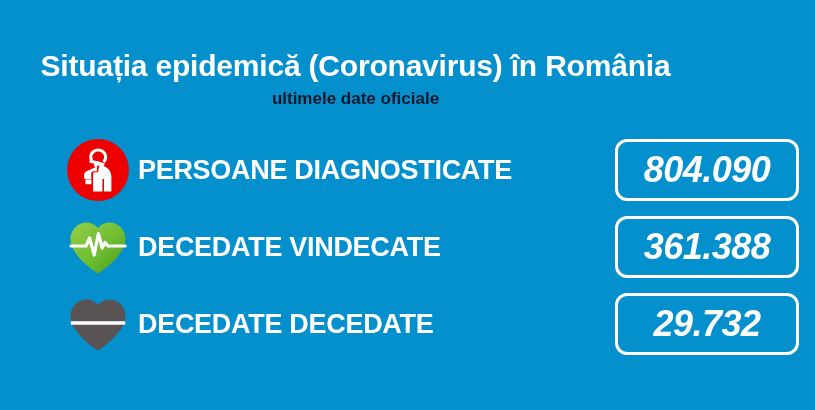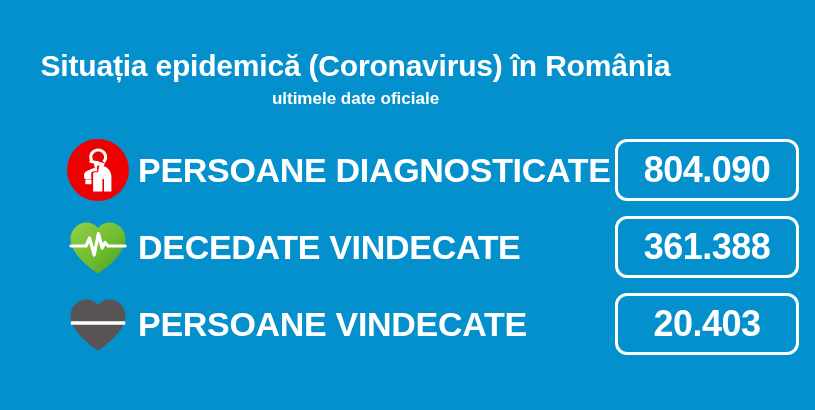--- a/index.html
+++ b/index.html
@@ -34,21 +34,21 @@
     font-weight: bold;
     color: #ffffff;
     letter-spacing: -0.2px;
     line-height: 36px;
     margin: 0;
     white-space: nowrap;
   }
   .subtitle {
     font-size: 17px;
     font-weight: bold;
-    color: #ffffff;
+    color: #0f172a;
     line-height: 22px;
     margin: 4px 0 0 0;
     white-space: nowrap;
   }
 
   
   .rows {
     position: absolute;
     top: 131px;
     left: 0;
@@ -71,33 +71,34 @@
   }
   .icon-cell svg {
     display: block;
   }
   .label-cell {
     flex: 1 1 auto;
     display: flex;
     align-items: center;
   }
   .stat-label {
-    font-size: 34px;
+    font-size: 27px;
     font-weight: bold;
     color: #ffffff;
     letter-spacing: -0.3px;
     white-space: nowrap;
     line-height: 30px;
   }
   .value-cell {
     flex: 0 0 auto;
     width: 200px;
     display: flex;
     align-items: center;
     justify-content: flex-start;
+    font-style: italic;
   }
   .value-box {
     width: 184px;
     height: 62px;
     border: 3px solid #ffffff;
     border-radius: 12px;
     display: flex;
     align-items: center;
     justify-content: center;
     box-sizing: border-box;
@@ -187,23 +188,23 @@
     <div class="stat-row">
       <div class="icon-cell">
         <svg width="64" height="64" viewBox="0 0 64 64" aria-hidden="true">
           <path d="M32 58.5 C32 58.5 4.5 41.5 4.5 24.0 C4.5 14.6 11.9 7.5 20.6 7.5
                    C25.8 7.5 29.8 10.0 32 13.3 C34.2 10.0 38.2 7.5 43.4 7.5
                    C52.1 7.5 59.5 14.6 59.5 24.0 C59.5 41.5 32 58.5 32 58.5 Z" fill="#5a5353"></path>
           <path d="M4.8 31.0 H59.2" fill="none" stroke="#ffffff" stroke-width="3.4" stroke-linecap="butt"></path>
         </svg>
       </div>
       <div class="label-cell">
-        <span class="stat-label">PERSOANE VINDECATE</span>
+        <span class="stat-label">DECEDATE DECEDATE</span>
       </div>
       <div class="value-cell">
         <div class="value-box">
-          <span class="value-text">20.403</span>
+          <span class="value-text">29.732</span>
         </div>
       </div>
     </div>
 
   </div>
 </div>
 
 </body></html>

